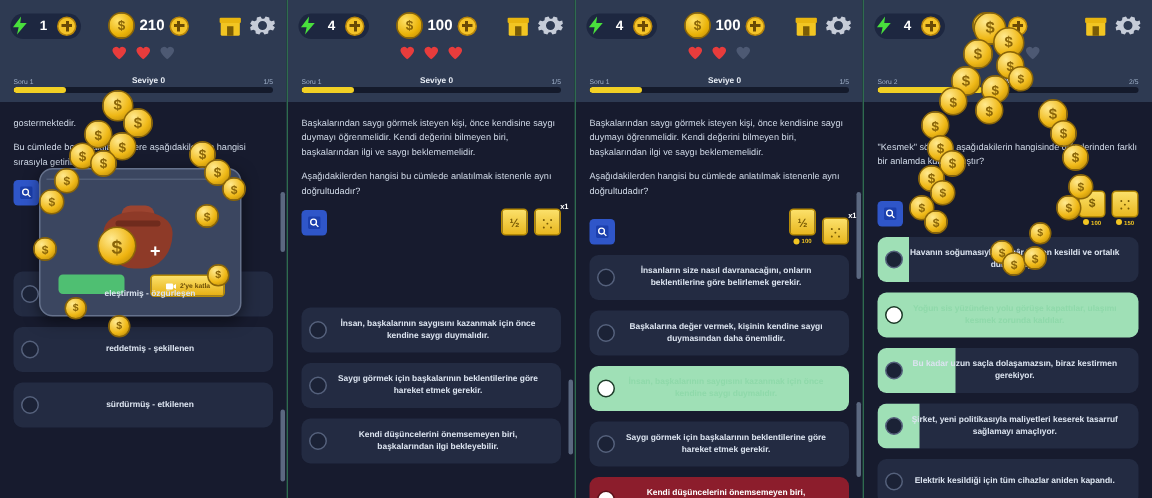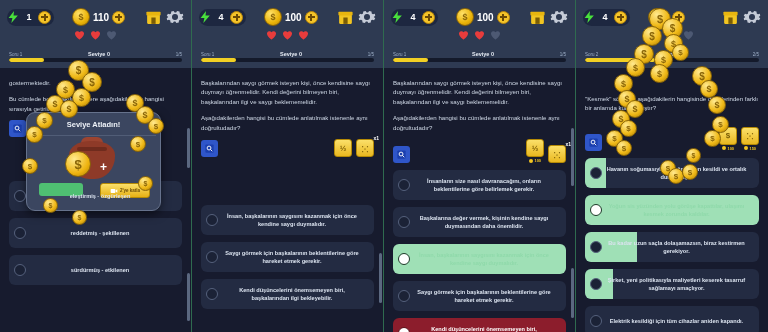--- a/index.html
+++ b/index.html
@@ -87,21 +87,21 @@
       <div class="hrow">
         <div class="pill">
           <svg class="bolt" viewBox="0 0 24 24">
               <polygon points="13,1 3,14 10,14 8,23 20,9 12,9" fill="#49e03c"></polygon>
             </svg>
           <span class="pillnum">1</span>
           <span class="plus"></span>
         </div>
         <div class="coinwrap">
           <span class="bigcoin">$</span>
-          <span class="coinnum">110</span>
+          <span class="coinnum">210</span>
           <span class="plus"></span>
         </div>
         <span class="spacer"></span>
         <svg class="shopicon" viewBox="0 0 24 24">
             <rect x="3" y="8" width="18" height="13" rx="1.5" fill="#f2c522"></rect>
             <rect x="2" y="4" width="20" height="5" rx="1" fill="#e8b50f"></rect>
             <rect x="9" y="12" width="6" height="9" fill="#7a5c05"></rect>
           </svg>
         <svg class="gearicon" viewBox="0 0 24 24">
             <path fill="#c6ccd8" d="M12 8a4 4 0 100 8 4 4 0 000-8zm9 4l2 1.6-1.6 2.8-2.4-.7-1.7 1 -.3 2.5-3.2.8-1.3-2.1h-2l-1.3 2.1-3.2-.8-.3-2.5-1.7-1-2.4.7L1 13.6 3 12 1 10.4 2.6 7.6l2.4.7 1.7-1 .3-2.5 3.2-.8 1.3 2.1h2l1.3-2.1 3.2.8.3 2.5 1.7 1 2.4-.7L23 10.4 21 12z"></path>
@@ -153,21 +153,20 @@
       </div>
       <div class="opt">
         <span class="radio"></span>
         <span class="olabel">sürdürmüş - etkilenen</span>
       </div>
       <div class="sbar" style="top:60px;height:40px;"></div>
       <div class="sbar" style="top:205px;height:48px;"></div>
     </div>
 
     <div class="lvlmodal">
-      <div class="lvltitle">Seviye Atladın!</div>
       <div class="lvlsep"></div>
       <div class="sackneck"></div>
       <div class="sack"></div>
       <div class="sacktie"></div>
       <div class="bigsackcoin">$</div>
       <div class="plusbtn">+</div>
       <div class="lvlbtn left">
           <span class="bl"></span>
         </div>
       <div class="lvlbtn right">

